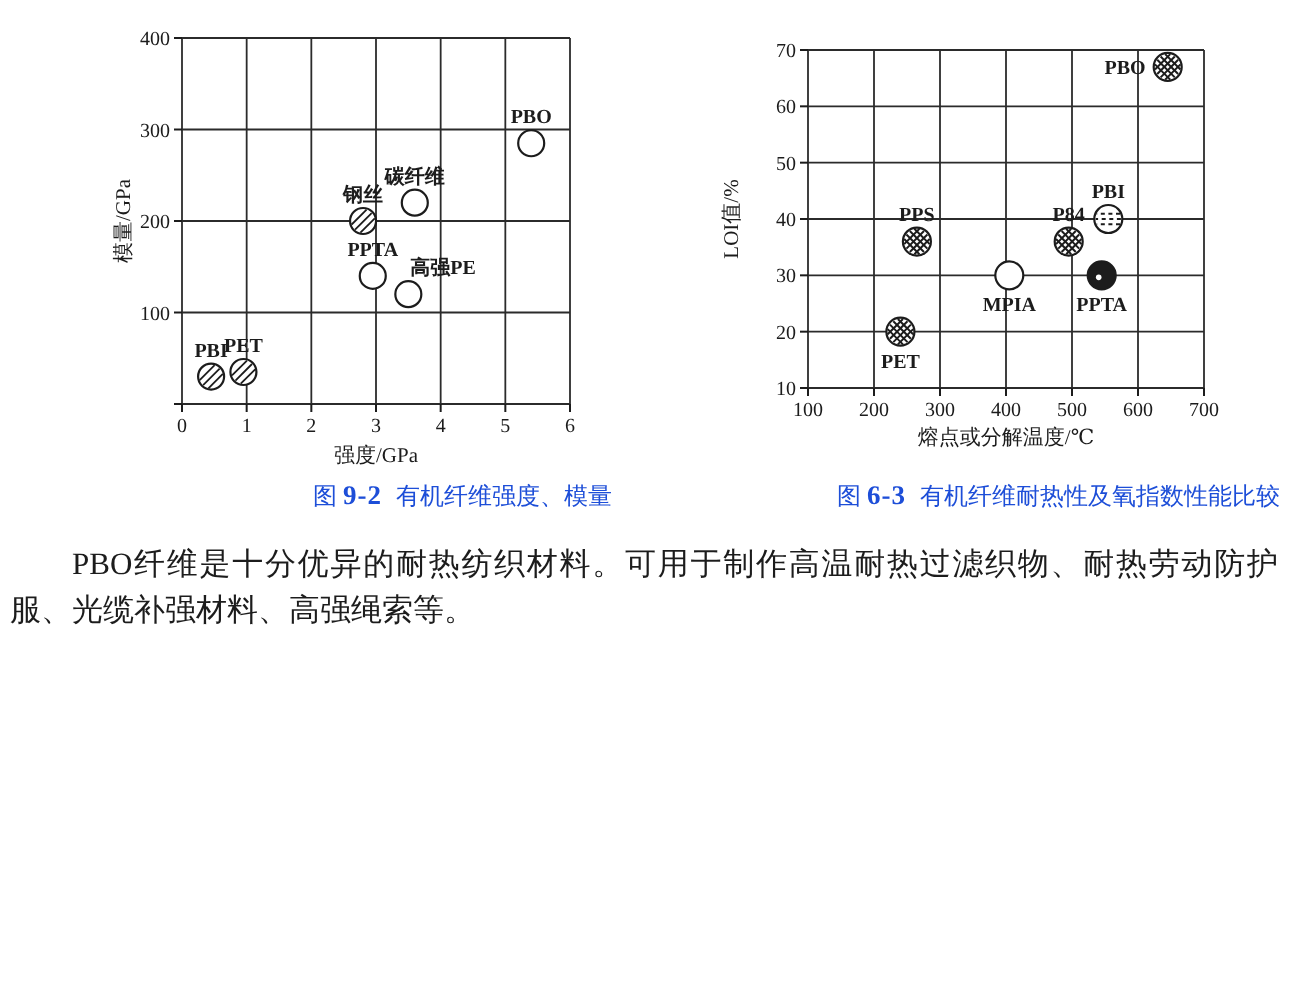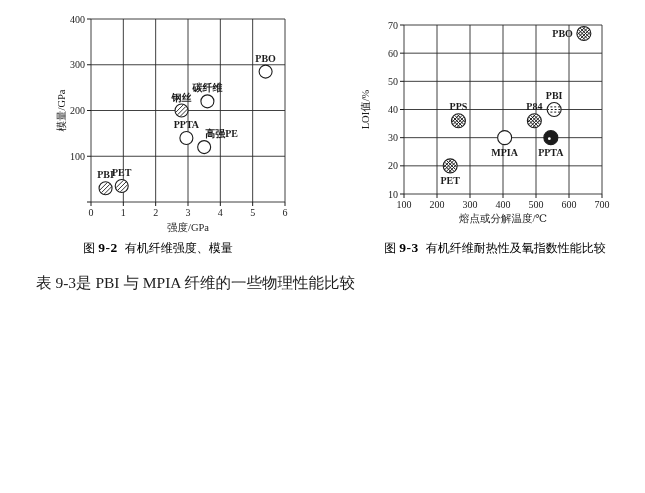--- a/index.html
+++ b/index.html
@@ -6,22 +6,22 @@
   .page {
     width:645px; height:493px; background:#ffffff; overflow:hidden;
     position:relative; margin:0 auto;
     font-family:"Liberation Serif","DejaVu Serif",serif;
     color:#1c1c1c;
   }
   .figures { display:flex; padding:5px 0 0 54px; }
   .fig { display:block; }
   .fig svg { display:block; }
   .fig .caption {
-    text-align:center; font-size:12px; margin-top:3px; white-space:nowrap;
-    color:#000000;
+    text-align:right; font-size:12px; margin-top:3px; white-space:nowrap;
+    color:#1d4ed8;
   }
   .fig-0 .caption { transform:translateX(-44px); }
   .fig-1 .caption { transform:translateX(-8px); }
   .caption .fignum { font-size:13.5px; font-weight:600; letter-spacing:0.5px; padding:0 3px; }
   .caption .captext { padding-left:4px; }
   .body-text { padding:15px 6px 0 5px; }
   .body-text p {
     margin:0; text-indent:2em; text-align:justify;
     font-size:15.5px; line-height:22.6px;
   }
@@ -239,23 +239,23 @@
             <line x1="231.08735485990906" y1="24.90970141493869" x2="222.30970141493867" y2="33.68735485990905" stroke="#1c1c1c" stroke-width="1"></line>
             <line x1="232.21608176209398" y1="27.175087062449183" x2="224.57508706244917" y2="34.81608176209399" stroke="#1c1c1c" stroke-width="1"></line>
             <line x1="219.483918237906" y1="27.175087062449183" x2="227.12491293755082" y2="34.81608176209399" stroke="#1c1c1c" stroke-width="1"></line>
             <line x1="220.61264514009093" y1="24.90970141493869" x2="229.39029858506132" y2="33.68735485990905" stroke="#1c1c1c" stroke-width="1"></line>
             <line x1="222.30970141493867" y1="23.21264514009098" x2="231.08735485990906" y2="31.990298585061343" stroke="#1c1c1c" stroke-width="1"></line>
             <line x1="224.57508706244917" y1="22.083918237906044" x2="232.21608176209398" y2="29.72491293755085" stroke="#1c1c1c" stroke-width="1"></line>
             <text class="ptlab" x="214.85" y="31.950000000000017" text-anchor="end">PBO</text>
           </g>
         </svg>
       <figcaption class="caption">
-        <span>图</span><span class="fignum">9-3</span><span class="captext">有机纤维耐热性及氧指数性能比较</span>
+        <span>图</span><span class="fignum">6-3</span><span class="captext">有机纤维耐热性及氧指数性能比较</span>
       </figcaption>
     </figure>
 
   </div>
 
   <div class="body-text">
-    <p>表 9-3是 PBI 与 MPIA 纤维的一些物理性能比较</p>
+    <p>PBO纤维是十分优异的耐热纺织材料。可用于制作高温耐热过滤织物、耐热劳动防护服、光缆补强材料、高强绳索等。</p>
   </div>
 
 </div>
 
 </body></html>

